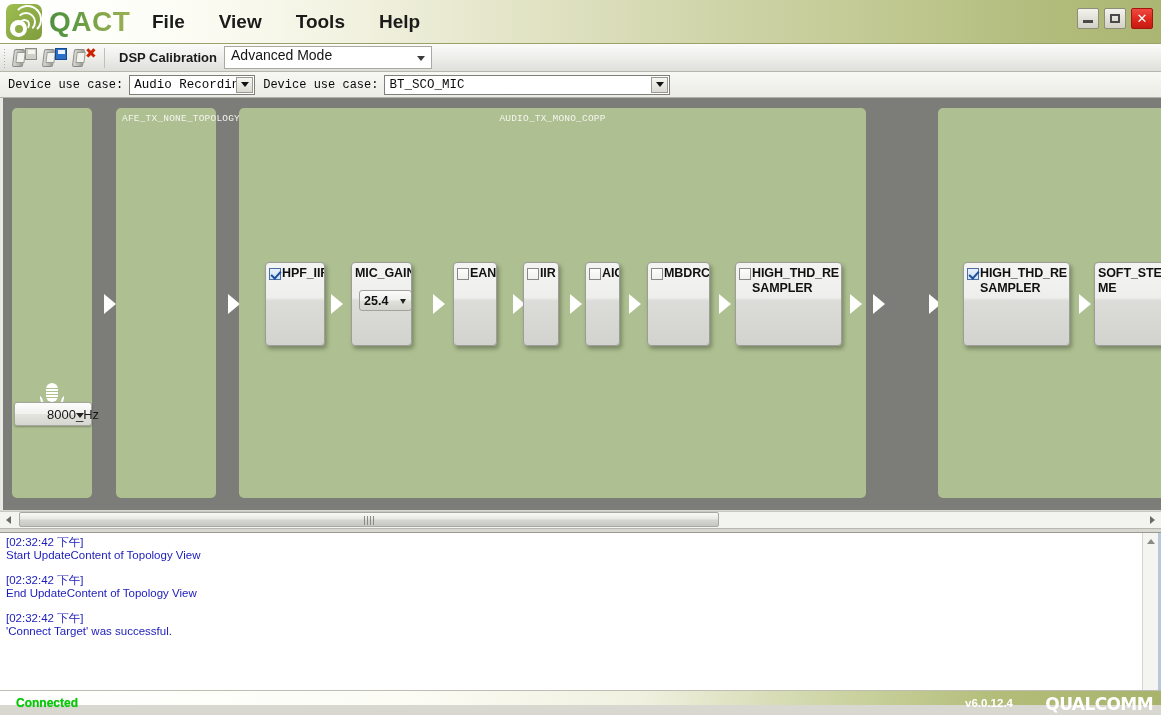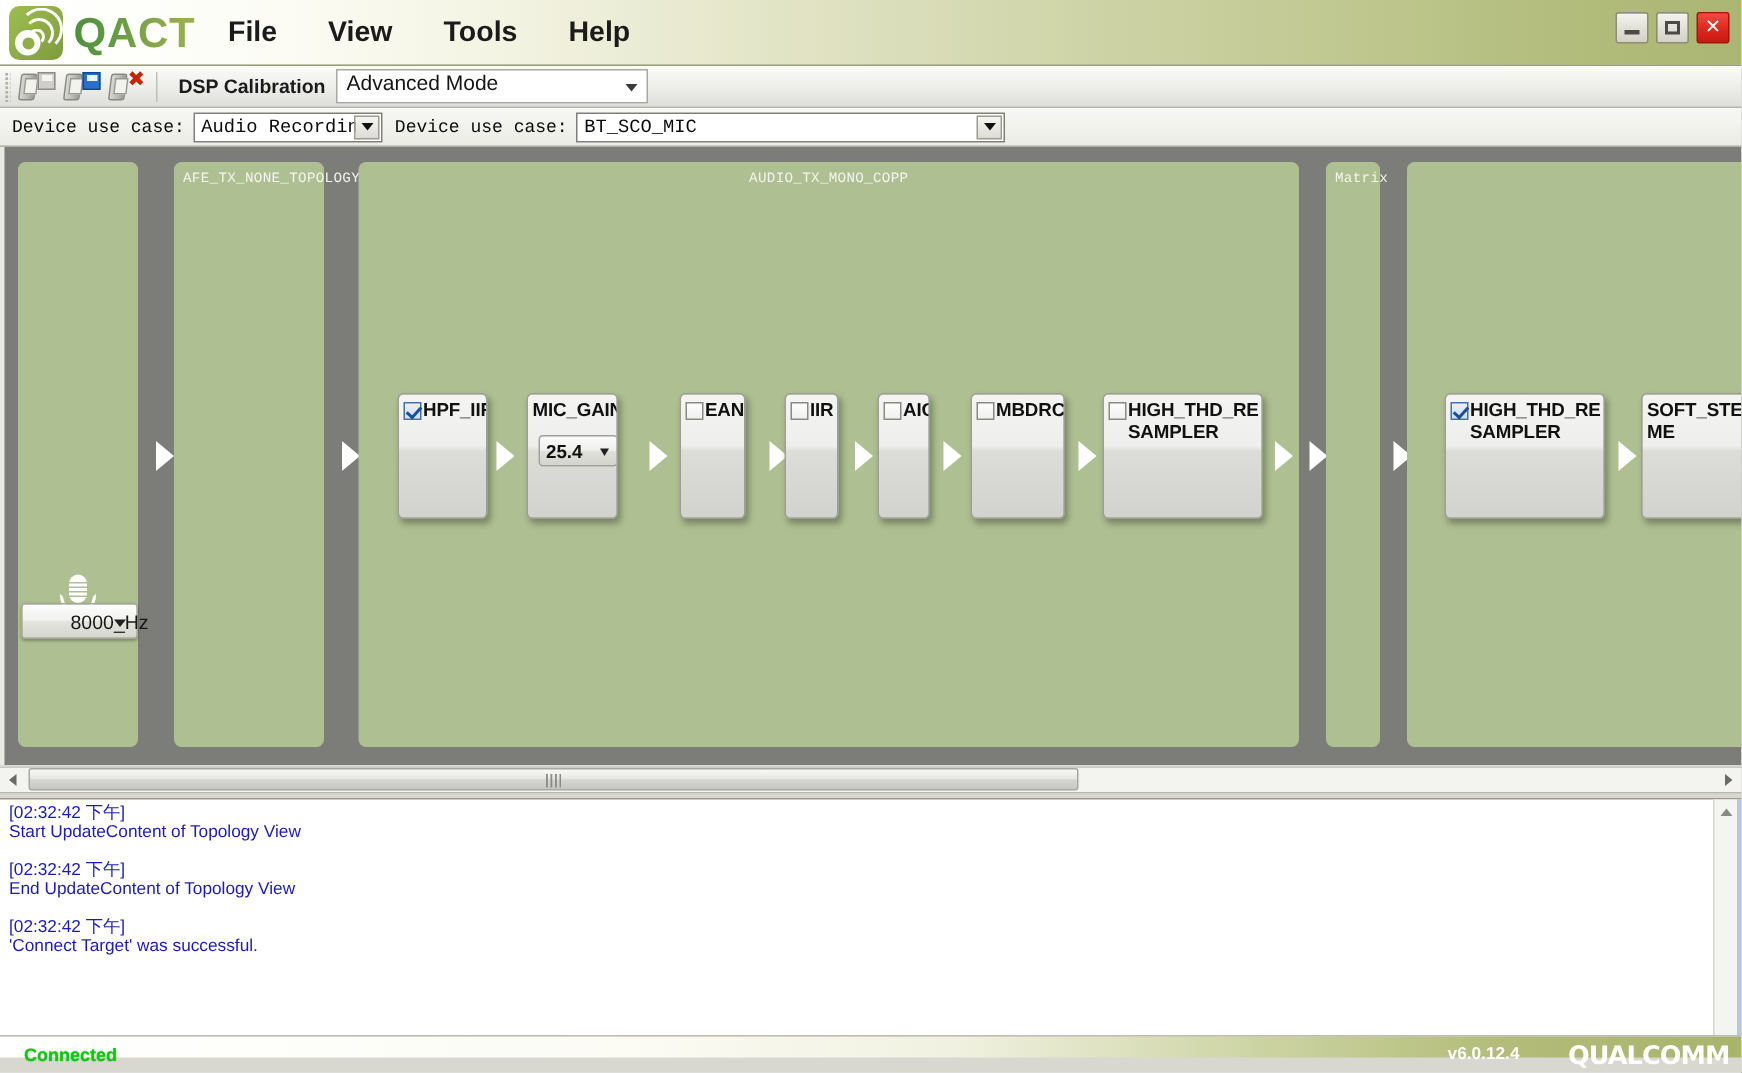--- a/index.html
+++ b/index.html
@@ -590,23 +590,20 @@
     <div class="block" style="left:735px; top:164px; width:107px; height:84px;">
       <div class="block-head">
         <div class="chk"></div>
         <div class="block-label">HIGH_THD_RE
 SAMPLER</div>
       </div>
     </div>
     <div class="arrow" style="left:850px; top:196px;"></div>
     <div class="arrow" style="left:873px; top:196px;"></div>
 
-    <div class="panel" style="left:884px; top:10px; width:36px; height:390px;">
-      <div class="panel-title left">Matrix</div>
-    </div>
     <div class="arrow" style="left:929px; top:196px;"></div>
 
     <div class="panel" style="left:938px; top:10px; width:230px; height:390px;"></div>
 
     <div class="block" style="left:963px; top:164px; width:107px; height:84px;">
       <div class="block-head">
         <div class="chk on"></div>
         <div class="block-label">HIGH_THD_RE
 SAMPLER</div>
       </div>

